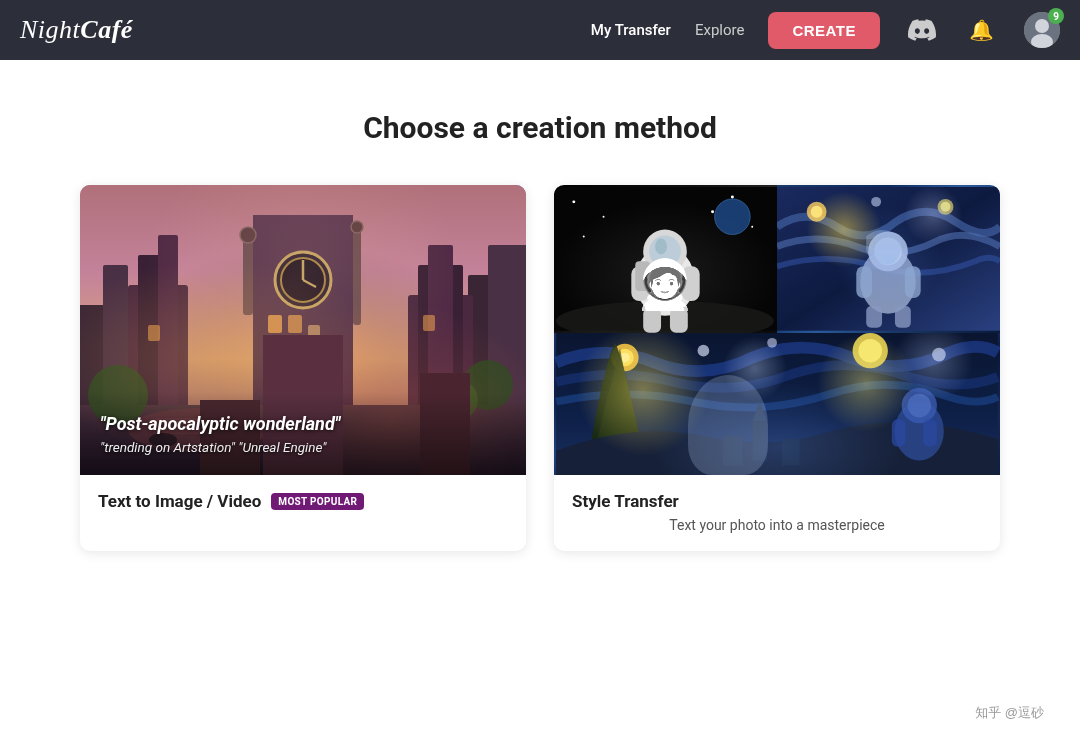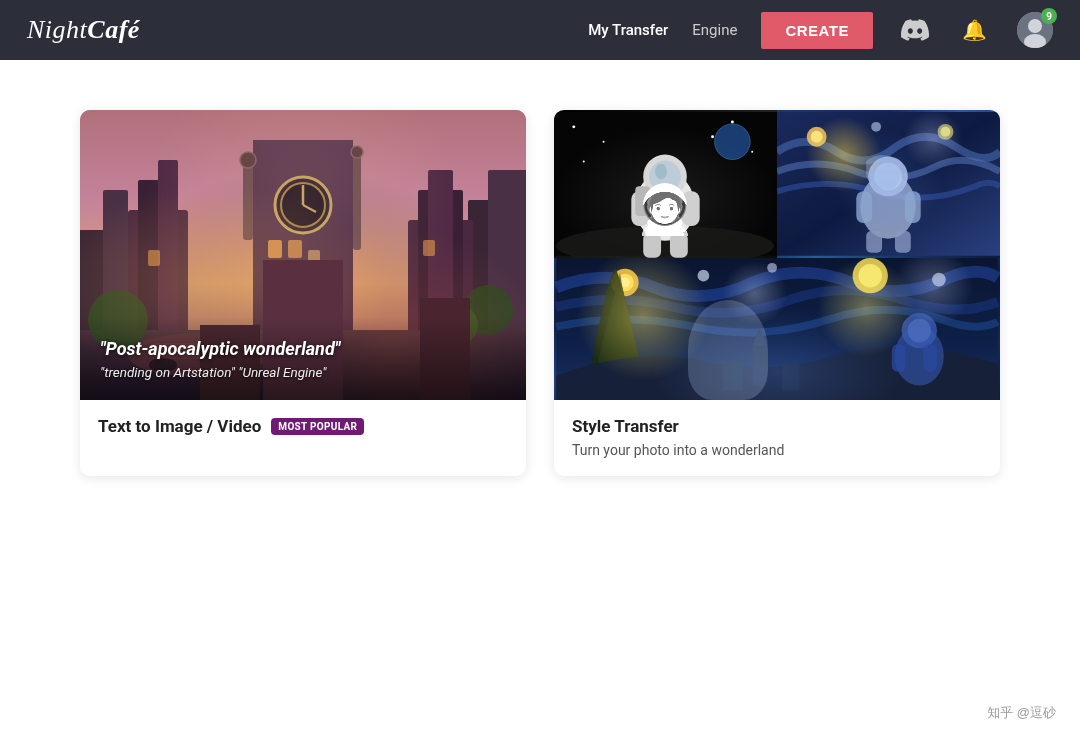--- a/index.html
+++ b/index.html
@@ -11,21 +11,21 @@
       width: 1080px;
     }
 
     
     .header {
       background: #2c2f3a;
       height: 60px;
       display: flex;
       align-items: center;
       justify-content: space-between;
-      padding: 0 27px;
+      padding: 0 20px;
     }
 
     .logo {
       font-family: Georgia, serif;
       font-style: italic;
       color: #fff;
       font-size: 26px;
       letter-spacing: 0.5px;
     }
 
@@ -44,21 +44,21 @@
       text-decoration: none;
       cursor: pointer;
     }
 
     .nav-link.active { color: #fff; font-weight: 500; }
 
     .create-btn {
       background: #e05a6a;
       color: #fff;
       border: none;
-      border-radius: 2px;
+      border-radius: 8px;
       padding: 10px 24px;
       font-size: 15px;
       font-weight: 700;
       letter-spacing: 0.5px;
       cursor: pointer;
     }
 
     .icon-btn {
       background: none;
       border: none;
@@ -291,20 +291,21 @@
       position: absolute;
       top: 30%; left: 30%;
       width: 80px; height: 100px;
       background: rgba(180,200,230,0.25);
       border-radius: 50% 50% 30% 30%;
     }
 
     
     .card-info {
       padding: 16px 18px 18px;
+      text-align: center;
     }
 
     .card-title-row {
       display: flex;
       align-items: center;
       gap: 10px;
       margin-bottom: 6px;
     }
 
     .card-title {
@@ -326,37 +327,37 @@
 
     .card-desc {
       font-size: 14px;
       color: #555;
     }
 
     
     .watermark {
       position: fixed;
       bottom: 20px;
-      right: 24px;
+      right: 36px;
       color: #999;
       font-size: 13px;
       font-family: 'PingFang SC', sans-serif;
       pointer-events: none;
     }
   </style>
 </head>
 <body>
 
 <header class="header">
   <div class="logo">
     <span class="night">Night</span><span class="cafe">Café</span>
   </div>
   <nav class="nav-right">
     <a class="nav-link active">My Transfer</a>
-    <a class="nav-link">Engine</a>
+    <a class="nav-link">Explore</a>
     <button class="create-btn">CREATE</button>
 
     <button class="icon-btn">
       <svg class="discord-icon" viewBox="0 0 24 24" xmlns="http://www.w3.org/2000/svg">
         <path d="M20.317 4.37a19.791 19.791 0 0 0-4.885-1.515.074.074 0 0 0-.079.037c-.21.375-.444.864-.608 1.25a18.27 18.27 0 0 0-5.487 0 12.64 12.64 0 0 0-.617-1.25.077.077 0 0 0-.079-.037A19.736 19.736 0 0 0 3.677 4.37a.07.07 0 0 0-.032.027C.533 9.046-.32 13.58.099 18.057c.002.022.015.043.033.053a19.999 19.999 0 0 0 5.993 3.03.078.078 0 0 0 .084-.028 14.09 14.09 0 0 0 1.226-1.994.076.076 0 0 0-.041-.106 13.201 13.201 0 0 1-1.872-.892.077.077 0 0 1-.008-.128 10.2 10.2 0 0 0 .372-.292.074.074 0 0 1 .077-.01c3.928 1.793 8.18 1.793 12.062 0a.074.074 0 0 1 .078.01c.12.098.246.198.373.292a.077.077 0 0 1-.006.127 12.299 12.299 0 0 1-1.873.892.077.077 0 0 0-.041.107c.36.698.772 1.362 1.225 1.993a.076.076 0 0 0 .084.028 19.839 19.839 0 0 0 6.002-3.03.077.077 0 0 0 .032-.054c.5-5.177-.838-9.674-3.549-13.66a.061.061 0 0 0-.031-.03zM8.02 15.33c-1.183 0-2.157-1.085-2.157-2.419 0-1.333.956-2.419 2.157-2.419 1.21 0 2.176 1.096 2.157 2.42 0 1.333-.956 2.418-2.157 2.418zm7.975 0c-1.183 0-2.157-1.085-2.157-2.419 0-1.333.955-2.419 2.157-2.419 1.21 0 2.176 1.096 2.157 2.42 0 1.333-.946 2.418-2.157 2.418z"></path>
       </svg>
     </button>
 
     <button class="icon-btn">
       <span>🔔</span>
@@ -369,20 +370,21 @@
           <circle cx="18" cy="14" r="7" fill="#d1d5db"></circle>
           <ellipse cx="18" cy="30" rx="11" ry="8" fill="#d1d5db"></ellipse>
         </svg>
       </div>
       <div class="badge-count">9</div>
     </div>
   </nav>
 </header>
 
 <main class="main">
+  <h1 class="page-title">Choose a creation method</h1>
 
   <div class="cards-grid">
 
     <div class="card">
       <div class="card-image">
         <div class="tti-image">
           
           <svg width="100%" height="100%" viewBox="0 0 470 290" preserveAspectRatio="xMidYMid slice" xmlns="http://www.w3.org/2000/svg">
             <defs>
               <linearGradient id="sky" x1="0%" y1="0%" x2="0%" y2="100%">
@@ -584,20 +586,20 @@
               <rect x="342" y="88" width="14" height="28" fill="#2a48a0" rx="6" opacity="0.75"></rect>
               <rect x="374" y="88" width="14" height="28" fill="#2a48a0" rx="6" opacity="0.75"></rect>
             </svg>
           </div>
         </div>
       </div>
       <div class="card-info">
         <div class="card-title-row">
           <span class="card-title">Style Transfer</span>
         </div>
-        <div class="card-desc">Turn your photo into a wonderland</div>
+        <div class="card-desc">Text your photo into a masterpiece</div>
       </div>
     </div>
 
   </div>
 </main>
 
 <div class="watermark">知乎 @逗砂</div>
 
 </body></html>

